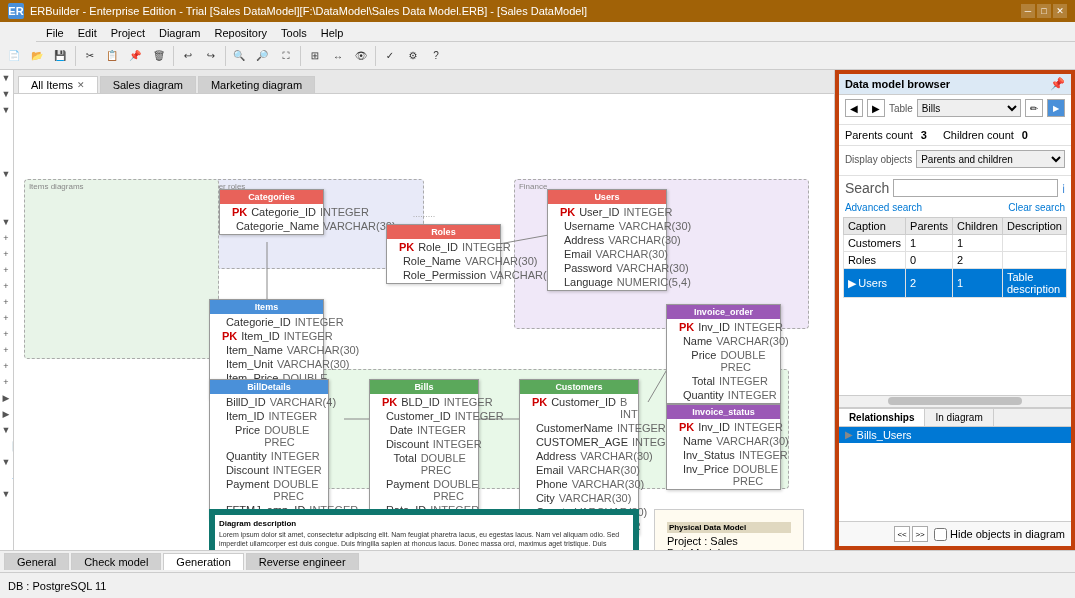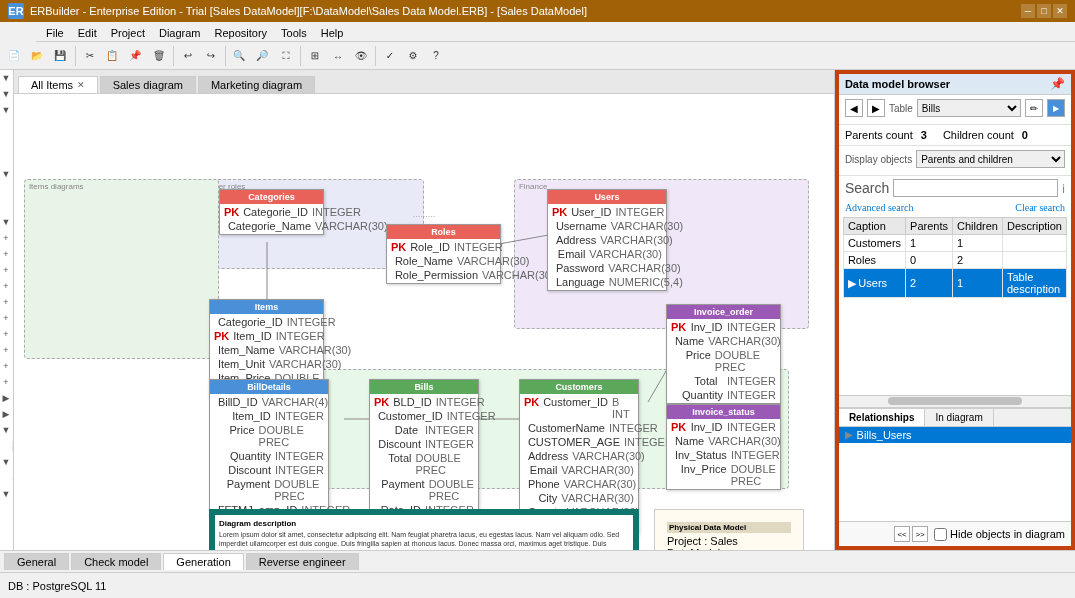--- a/index.html
+++ b/index.html
@@ -190,21 +190,21 @@
       padding: 1px 4px;
       font-size: 10px;
     }
     .search-info { color: #4a90d9; font-size: 12px; cursor: pointer; }
     .adv-search-row {
       display: flex;
       align-items: center;
       justify-content: space-between;
       padding: 2px 6px;
     }
-    .adv-search-link { color: #0078d4; font-size: 10px; cursor: pointer; font-family: Liberation Serif, serif; }
+    .adv-search-link { color: #0078d4; font-size: 10px; cursor: pointer; }
     
     
     .panel-table {
       width: 100%;
       border-collapse: collapse;
       font-size: 10px;
     }
     .panel-table th {
       background: #e8e8e8;
       padding: 2px 4px;
@@ -318,21 +318,21 @@
     .dt-header {
       padding: 2px 4px;
       font-weight: bold;
       text-align: center;
       color: white;
       font-size: 9px;
     }
     .dt-body { padding: 1px 0; }
     .dt-row {
       display: flex;
-      padding: 1px 4px;
+      padding: 1px 12px;
       gap: 4px;
       font-size: 8px;
       justify-content: space-between;
     }
     .dt-row .col-name { color: #333; }
     .dt-row .col-type { color: #666; }
     .dt-row .col-pk { color: #c00; font-weight: bold; }
     
     
     .diagram-svg {

